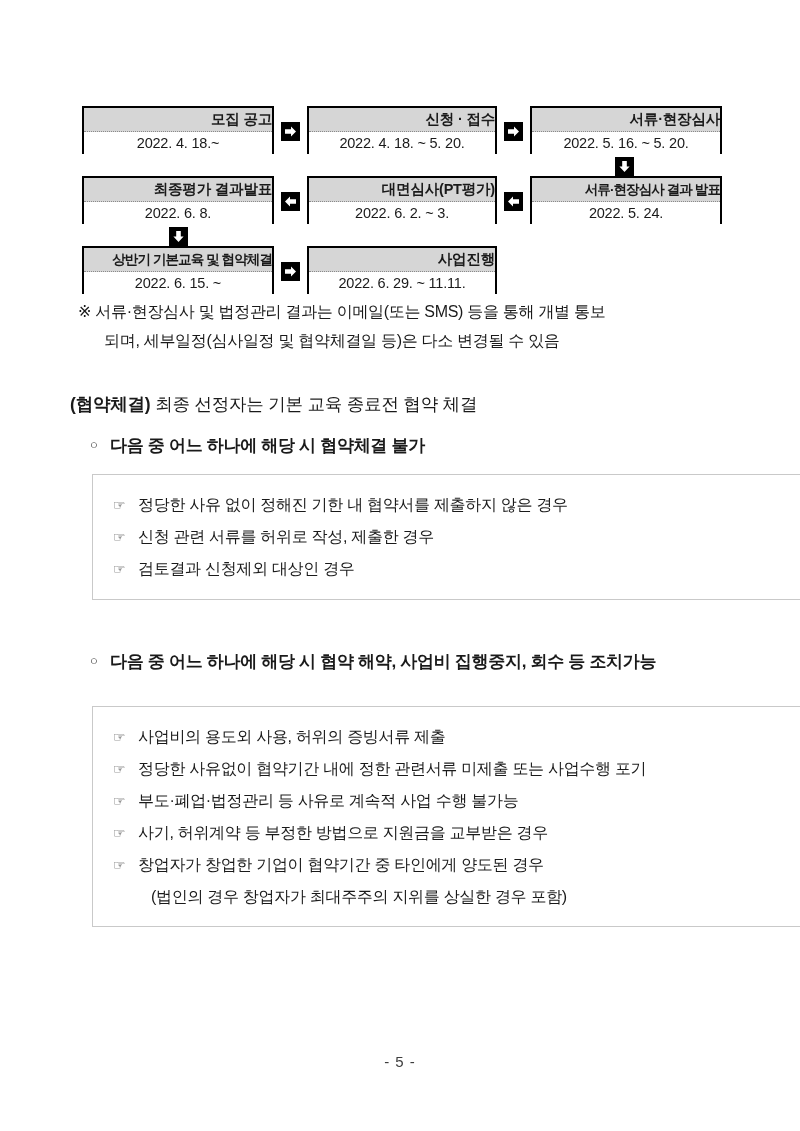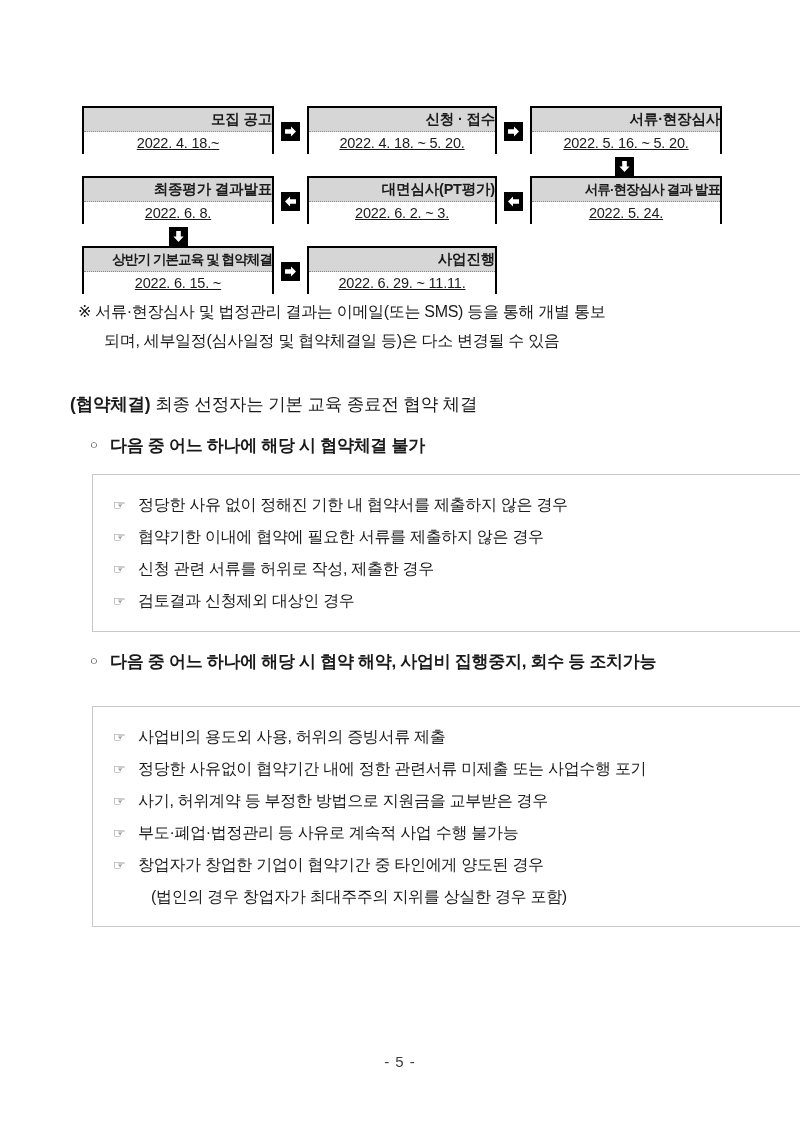--- a/index.html
+++ b/index.html
@@ -66,21 +66,20 @@
   }
   .node-title.tight { font-size: 13.5px; letter-spacing: -0.9px; }
   .node-date {
     background: #ffffff;
     font-size: 14.5px;
     text-align: center;
     line-height: 22px;
     height: 22px;
     letter-spacing: -0.2px;
     white-space: nowrap;
-    text-decoration: underline;
   }
 
   
   .arrow {
     width: 19px;
     height: 19px;
     background: #000000;
     color: #ffffff;
     font-size: 13px;
     line-height: 19px;
@@ -300,46 +299,43 @@
 
 <div class="sub-head" style="top:434px;">
   <span class="circ">○</span><span>다음 중 어느 하나에 해당 시 협약체결 불가</span>
 </div>
 
 <div class="listbox" style="top:474px;">
   <div class="litem">
     <span class="hand">☞</span><span>정당한 사유 없이 정해진 기한 내 협약서를 제출하지 않은 경우</span>
   </div>
   <div class="litem">
-    <span class="hand">☞</span><span>협약기한 이내에 협약에 필요한 서류를 제출하지 않은 경우</span>
-  </div>
-  <div class="litem">
     <span class="hand">☞</span><span>신청 관련 서류를 허위로 작성, 제출한 경우</span>
   </div>
   <div class="litem">
     <span class="hand">☞</span><span>검토결과 신청제외 대상인 경우</span>
   </div>
 </div>
 
 <div class="sub-head" style="top:650px;">
   <span class="circ">○</span><span>다음 중 어느 하나에 해당 시 협약 해약, 사업비 집행중지, 회수 등 조치가능</span>
 </div>
 
 <div class="listbox" style="top:690px;margin-top:16px;">
   <div class="litem">
     <span class="hand">☞</span><span>사업비의 용도외 사용, 허위의 증빙서류 제출</span>
   </div>
   <div class="litem">
     <span class="hand">☞</span><span>정당한 사유없이 협약기간 내에 정한 관련서류 미제출 또는 사업수행 포기</span>
   </div>
   <div class="litem">
+    <span class="hand">☞</span><span>부도·폐업·법정관리 등 사유로 계속적 사업 수행 불가능</span>
+  </div>
+  <div class="litem">
     <span class="hand">☞</span><span>사기, 허위계약 등 부정한 방법으로 지원금을 교부받은 경우</span>
   </div>
   <div class="litem">
-    <span class="hand">☞</span><span>부도·폐업·법정관리 등 사유로 계속적 사업 수행 불가능</span>
-  </div>
-  <div class="litem">
     <span class="hand">☞</span><span>창업자가 창업한 기업이 협약기간 중 타인에게 양도된 경우</span>
   </div>
   <div class="litem cont">(법인의 경우 창업자가 최대주주의 지위를 상실한 경우 포함)</div>
 </div>
 
 <div class="pageno">- 5 -</div>
 
 </body></html>

